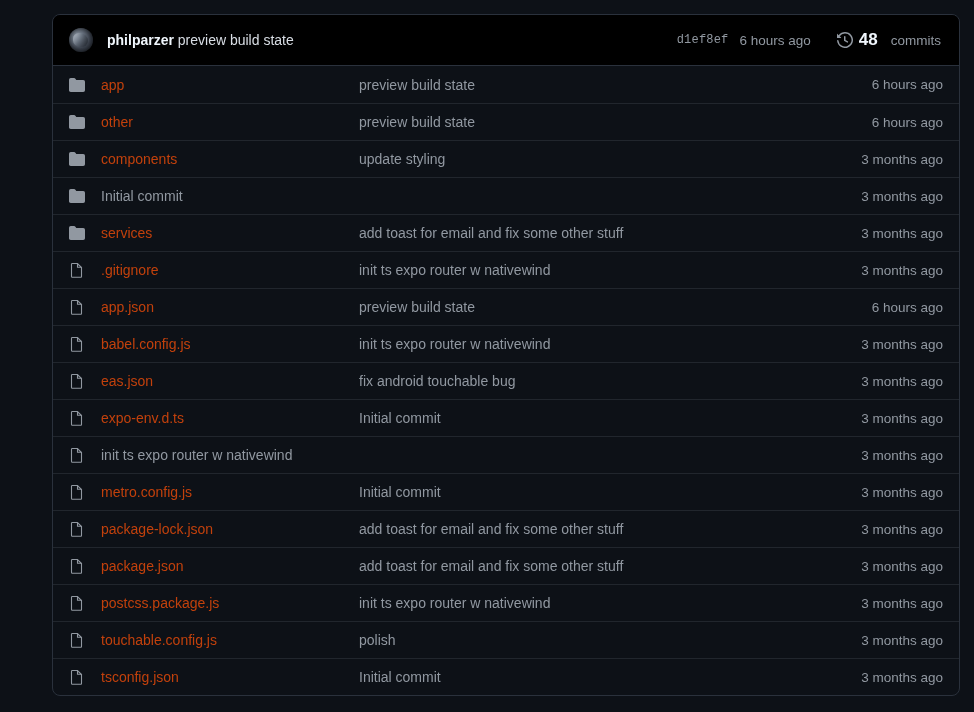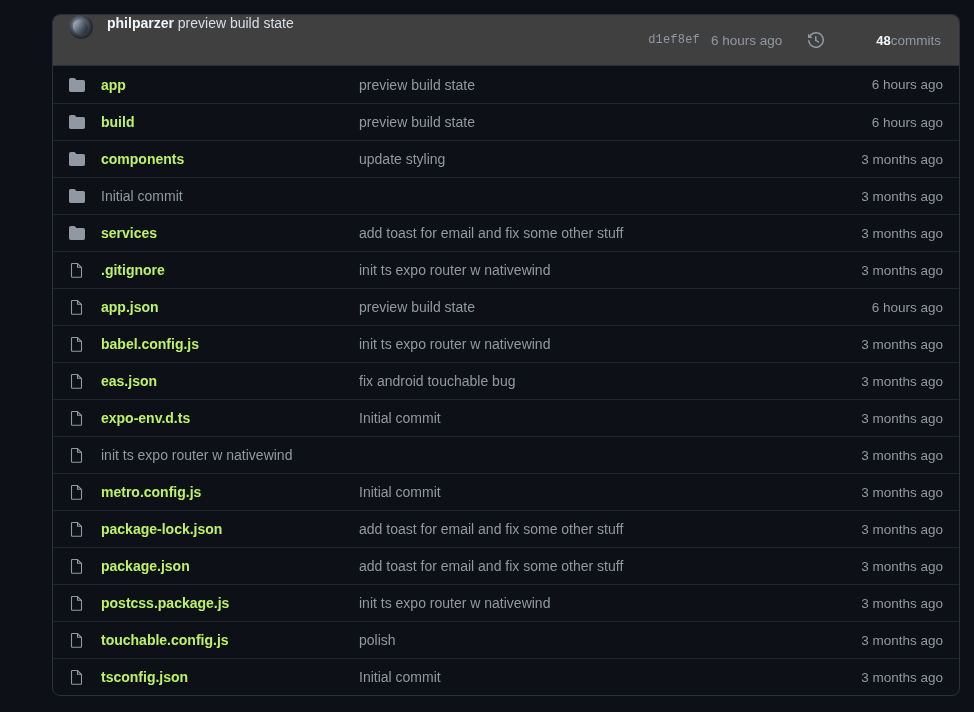--- a/index.html
+++ b/index.html
@@ -23,22 +23,23 @@
     border: 1px solid #2a313c;
     border-radius: 8px;
     background: #0d1117;
     overflow: hidden;
     box-sizing: content-box;
   }
 
   
   .commit-header {
     display: flex;
+    align-items: center;
     height: 51px;
-    background: #404040;
+    background: #000000;
     padding: 0 16px;
     box-sizing: border-box;
     border-bottom: 1px solid #2a313c;
   }
   .avatar {
     width: 24px;
     height: 24px;
     border-radius: 50%;
     flex: 0 0 auto;
     background:
@@ -97,29 +98,28 @@
     margin-left: 26px;
   }
   .history-icon {
     width: 16px;
     height: 16px;
     display: block;
     fill: #9198a1;
     margin-right: 6px;
   }
   .commits-count {
-    font-size: 13px;
+    font-size: 17px;
     color: #f0f6fc;
     font-weight: bold;
-    margin-left: 46px;
   }
   .commits-label {
     font-size: 13.5px;
     color: #9198a1;
-    margin-left: 0;
+    margin-left: 13px;
   }
 
   
   .file-row {
     display: flex;
     align-items: center;
     height: 37px;
     padding: 0 16px;
     box-sizing: border-box;
     border-top: 1px solid #21262d;
@@ -140,22 +140,22 @@
     width: 16px; height: 16px; display: block;
     fill: none;
     stroke: #9198a1;
     stroke-width: 1.1;
   }
 
   .name-cell {
     width: 258px;
     flex: 0 0 auto;
     font-size: 14px;
-    color: #bef264;
-    font-weight: bold;
+    color: #c2410c;
+    font-weight: normal;
     white-space: nowrap;
     overflow: hidden;
     text-overflow: ellipsis;
   }
   .msg-cell {
     flex: 1 1 auto;
     font-size: 14px;
     color: #9198a1;
     white-space: nowrap;
     overflow: hidden;
@@ -204,21 +204,21 @@
         <div class="name-cell">app</div>
         <div class="msg-cell">preview build state</div>
         <div class="time-cell">6 hours ago</div>
       </div>
       <div class="file-row">
         <div class="icon-cell">
           <svg class="folder-icon" viewBox="0 0 16 16" aria-hidden="true">
             <path d="M1.75 1A1.75 1.75 0 0 0 0 2.75v10.5C0 14.216 0.784 15 1.75 15h12.5A1.75 1.75 0 0 0 16 13.25v-8.5A1.75 1.75 0 0 0 14.25 3H7.5a0.25 0.25 0 0 1-0.2-0.1l-0.9-1.2C6.08 1.26 5.59 1 5.07 1Z"></path>
           </svg>
         </div>
-        <div class="name-cell">build</div>
+        <div class="name-cell">other</div>
         <div class="msg-cell">preview build state</div>
         <div class="time-cell">6 hours ago</div>
       </div>
       <div class="file-row">
         <div class="icon-cell">
           <svg class="folder-icon" viewBox="0 0 16 16" aria-hidden="true">
             <path d="M1.75 1A1.75 1.75 0 0 0 0 2.75v10.5C0 14.216 0.784 15 1.75 15h12.5A1.75 1.75 0 0 0 16 13.25v-8.5A1.75 1.75 0 0 0 14.25 3H7.5a0.25 0.25 0 0 1-0.2-0.1l-0.9-1.2C6.08 1.26 5.59 1 5.07 1Z"></path>
           </svg>
         </div>
         <div class="name-cell">components</div>

